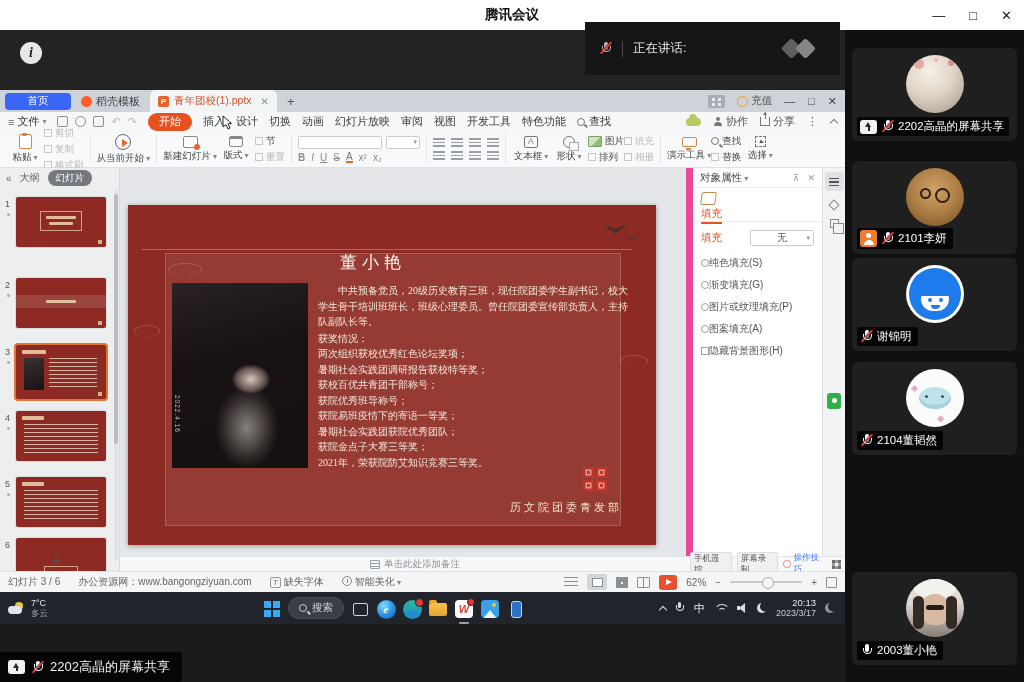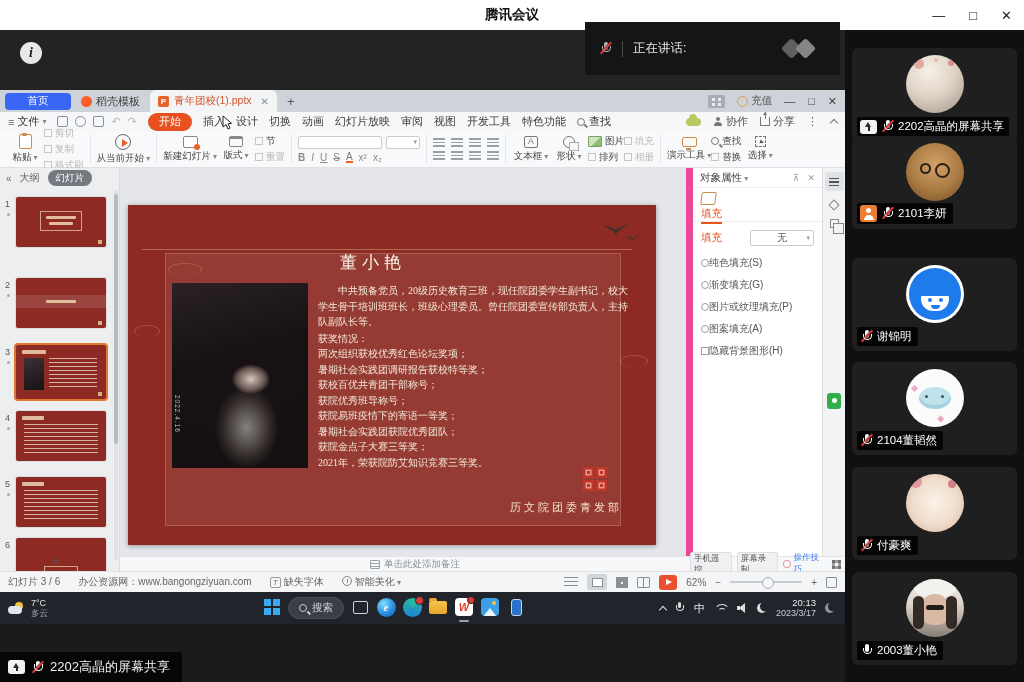--- a/index.html
+++ b/index.html
@@ -250,21 +250,21 @@
 
   
   .taskbar{position:absolute;left:0;top:502px;width:845px;height:32px;background:#21252b;display:flex;align-items:center}
   .weather{display:flex;align-items:center;gap:5px;padding-left:8px;width:150px}
   .wicon{width:18px;height:13px;position:relative}
   .wicon::before{content:"";position:absolute;left:7px;top:0;width:8px;height:8px;border-radius:50%;background:#f4c542}
   .wicon::after{content:"";position:absolute;left:0;top:4px;width:14px;height:8px;border-radius:5px;background:#dfe5ec}
   .wtext{display:flex;flex-direction:column;line-height:10px}
   .wtemp{font-size:9px;color:#e4e4e4}
   .wdesc{font-size:8.5px;color:#9aa0a6}
-  .tcenter{display:flex;align-items:flex-start;gap:6px;margin-left:112px}
+  .tcenter{display:flex;align-items:flex-end;gap:6px;margin-left:112px}
   .tic{width:20px;height:20px;position:relative;display:flex;align-items:center;justify-content:center}
   .start2{width:16px;height:16px;position:relative}
   .start2::before{content:"";position:absolute;left:0;top:0;width:7px;height:7px;background:#38a9f2;box-shadow:9px 0 0 #38a9f2,0 9px 0 #38a9f2,9px 9px 0 #38a9f2}
   .spill{height:22px;background:#3a3e46;border:1px solid #4a4e57;border-radius:12px;display:flex;align-items:center;gap:5px;padding:0 10px;color:#d8d8d8;font-size:10.5px}
   .spill .mag{border-color:#cfcfcf}.spill .mag::after{background:#cfcfcf}
   .taskview{width:15px;height:13px;border:1.5px solid #cfd4da;border-radius:2px;position:relative;background:#21252b}
   .taskview::before{content:"";position:absolute;left:3px;top:-5px;width:13px;height:11px;border:1.5px solid #8a9097;border-radius:2px;z-index:-1}
   .edge{width:19px;height:19px;border-radius:50%;background:radial-gradient(circle at 35% 30%,#7ddcff 0%,#2a8de0 55%,#0b5ca8 100%);color:#fff;font:italic 700 11px "Liberation Serif",serif;display:flex;align-items:center;justify-content:center}
   .b360{width:19px;height:19px;border-radius:50%;background:conic-gradient(#28b8a0,#1e88d0,#40c translate,#28b8a0);background:conic-gradient(#28b8a0,#1e88d0,#28b8a0);position:relative}
   .b360::after{content:"";position:absolute;right:-2px;top:-2px;width:7px;height:7px;border-radius:50%;background:#e53935;border:1.5px solid #21252b}
@@ -762,21 +762,21 @@
         <b></b>
       </div>
     <div class="nametag">
       <span class="badge-share"></span>
       <span class="mic">
           <b></b>
         </span>
       <span class="pname">2202高晶的屏幕共享</span>
     </div>
   </div>
-  <div class="tile" style="top:106px">
+  <div class="tile" style="top:131px">
     <div class="avatar av-bear">
         <b></b>
       </div>
     <div class="nametag">
       <span class="badge-host"></span>
       <span class="mic">
           <b></b>
         </span>
       <span class="pname">2101李妍</span>
     </div>
@@ -796,31 +796,20 @@
     <div class="avatar av-axolotl">
         <b></b>
       </div>
     <div class="nametag">
       <span class="mic">
           <b></b>
         </span>
       <span class="pname">2104董韬然</span>
     </div>
   </div>
-  <div class="tile" style="top:437px">
-    <div class="avatar av-cat-white">
-        <b></b>
-      </div>
-    <div class="nametag">
-      <span class="mic">
-          <b></b>
-        </span>
-      <span class="pname">付豪爽</span>
-    </div>
-  </div>
   <div class="tile" style="top:542px">
     <div class="avatar av-girl">
         <b></b>
       </div>
     <div class="nametag">
       <span class="mic"></span>
       <span class="pname">2003董小艳</span>
     </div>
   </div>
 </div>

